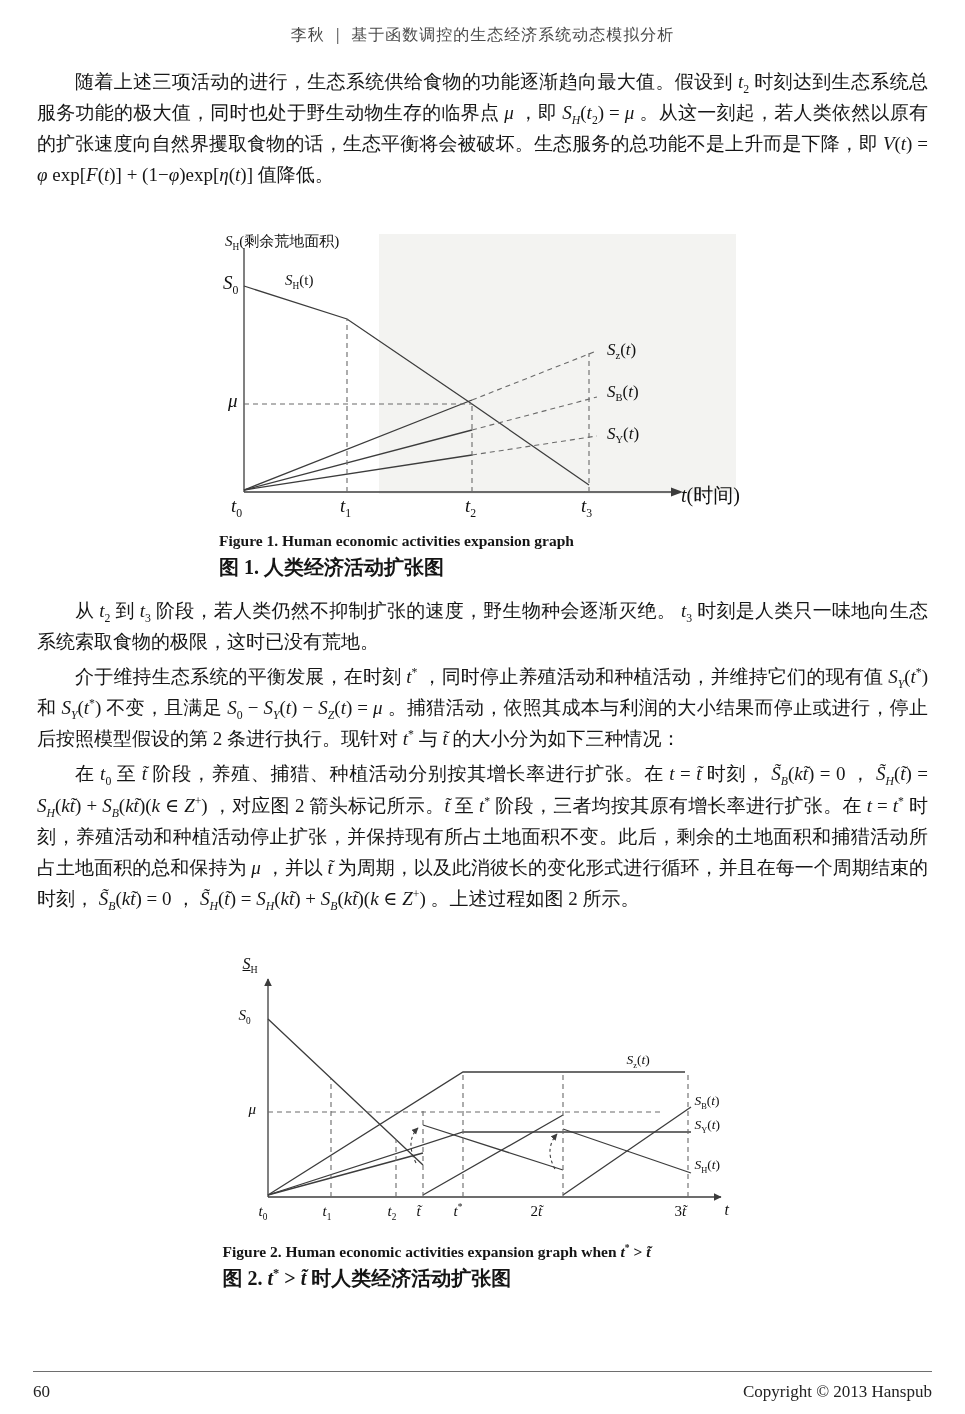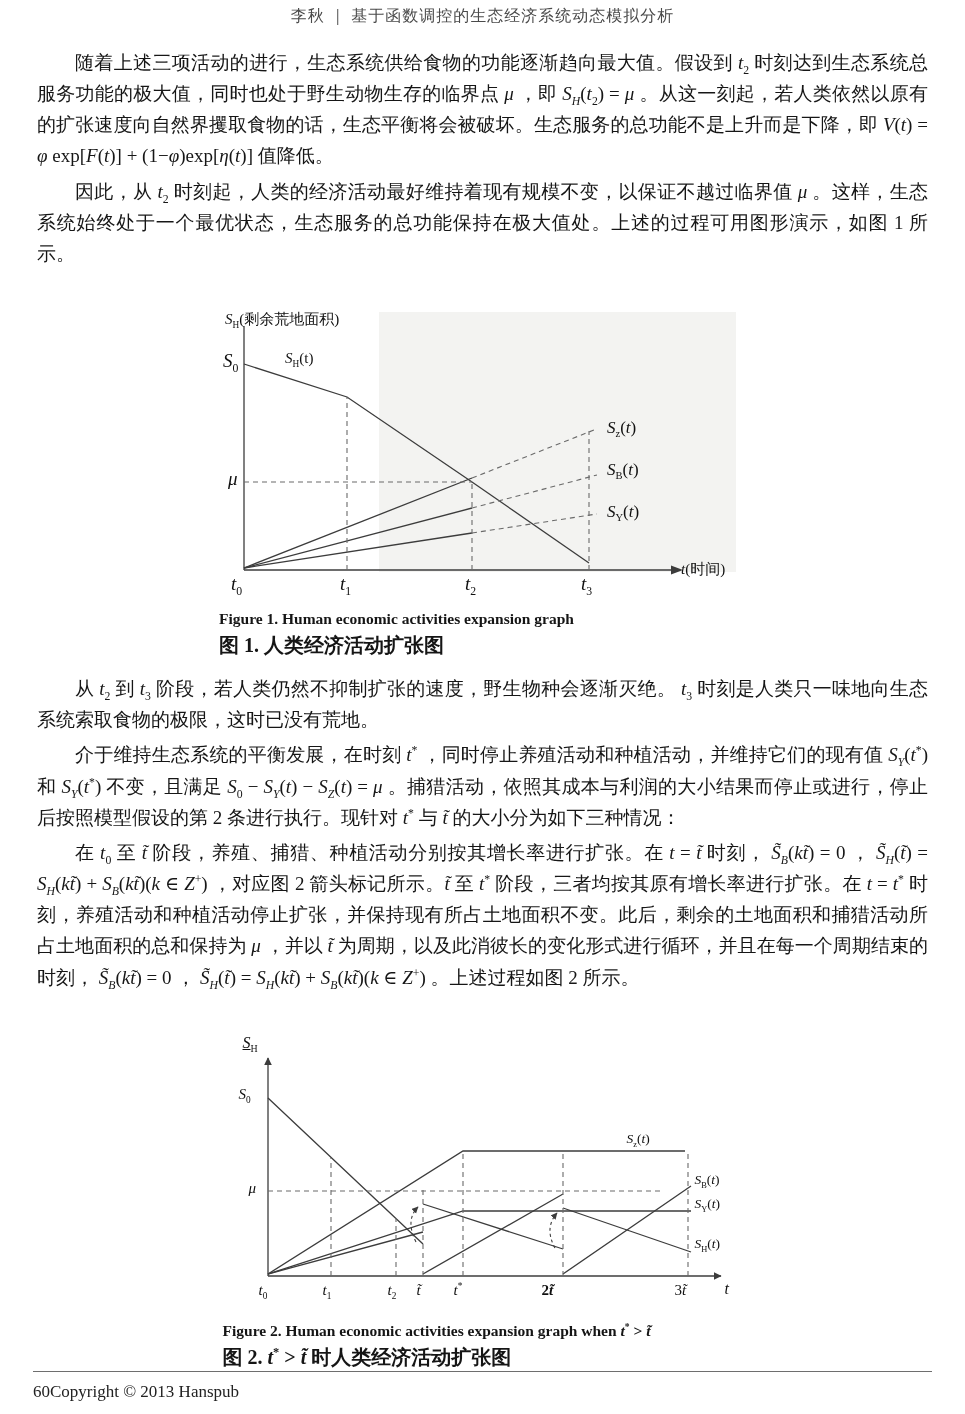--- a/index.html
+++ b/index.html
@@ -3,21 +3,21 @@
 <meta charset="utf-8">
 <style>
   * { margin:0; padding:0; box-sizing:border-box; }
   html,body { background:#ffffff; }
   .page {
     position:relative; width:965px; height:1414px; margin:0 auto;
     background:#ffffff; color:#151515; overflow:hidden;
     font-family:"Liberation Serif","DejaVu Serif",serif;
   }
   .running-header {
-    padding-top:6px; text-align:center;
+    padding-top:25px; text-align:center;
     font-size:16px; color:#4a4a4a; letter-spacing:1px;
   }
   .content { padding:0 37px; }
   .content p {
     font-size:19px; line-height:1.64; text-align:justify; text-indent:2em;
     color:#161616;
   }
   p.para-first { margin-top:20px; }
   p.para-gap { margin-top:4px; }
   i { font-style:italic; }
@@ -30,35 +30,34 @@
   .fig2-canvas { width:520px; height:278px; }
   .fig-label { position:absolute; white-space:nowrap; font-size:16px; color:#101010; }
   .fig-label.big { font-size:19px; }
   .fig-label.tick { font-size:15px; }
   .fig-label.small { font-size:13.5px; }
   figcaption { margin-top:8px; }
   .cap-en { font-weight:bold; font-size:15.5px; }
   .cap-zh { font-weight:bold; font-size:20px; margin-top:4px; }
   .footer {
     position:absolute; left:33px; right:33px; bottom:12px;
-    display:flex; justify-content:flex-start; align-items:baseline;
+    display:flex; justify-content:space-between; align-items:baseline;
     border-top:1px solid #6e6e6e; padding-top:10px; font-size:17px; color:#222;
   }
 </style>
 </head>
 <body>
 
 <div class="page">
 
   <div class="running-header">李秋  ｜  基于函数调控的生态经济系统动态模拟分析</div>
 
   <div class="content">
 
     <p class="para-first">随着上述三项活动的进行，生态系统供给食物的功能逐渐趋向最大值。假设到 <i>t</i><sub>2</sub> 时刻达到生态系统总服务功能的极大值，同时也处于野生动物生存的临界点 <i>μ</i> ，即 <i>S<sub>H</sub></i>(<i>t</i><sub>2</sub>) = <i>μ</i> 。从这一刻起，若人类依然以原有的扩张速度向自然界攫取食物的话，生态平衡将会被破坏。生态服务的总功能不是上升而是下降，即 <i>V</i>(<i>t</i>) = <i>φ</i> exp[<i>F</i>(<i>t</i>)] + (1−<i>φ</i>)exp[<i>η</i>(<i>t</i>)] 值降低。</p>
-    <p class="para-gap">因此，从 <i>t</i><sub>2</sub> 时刻起，人类的经济活动最好维持着现有规模不变，以保证不越过临界值 <i>μ</i> 。这样，生态系统始终处于一个最优状态，生态服务的总功能保持在极大值处。上述的过程可用图形演示，如图 1 所示。</p>
 
     <figure class="fig-block-1">
       <div class="fig-canvas fig1-canvas">
         <svg width="527" height="290" viewBox="0 0 527 290">
           <rect x="160" y="0" width="357" height="260" fill="#f3f3f1"></rect>
           <g stroke="#3c3c3c" stroke-width="1.3" fill="none">
             <path d="M25,14 L25,258"></path>
             <path d="M25,258 L456,258"></path>
             <path d="M25,52 L128,85 L253,170 L370,251"></path>
             <path d="M25,256 L253,166"></path>
@@ -80,21 +79,21 @@
         <div class="fig-label big" style="left:4px;top:38px;"><i>S</i><sub>0</sub></div>
         <div class="fig-label" style="left:66px;top:38px;font-size:15px;"><i>S</i><sub>H</sub>(t)</div>
         <div class="fig-label big" style="left:9px;top:156px;"><i>μ</i></div>
         <div class="fig-label" style="left:388px;top:106px;font-size:17px;"><i>S</i><sub>z</sub>(<i>t</i>)</div>
         <div class="fig-label" style="left:388px;top:148px;font-size:17px;"><i>S</i><sub>B</sub>(<i>t</i>)</div>
         <div class="fig-label" style="left:388px;top:190px;font-size:17px;"><i>S</i><sub>Y</sub>(<i>t</i>)</div>
         <div class="fig-label big" style="left:12px;top:261px;"><i>t</i><sub>0</sub></div>
         <div class="fig-label big" style="left:121px;top:261px;"><i>t</i><sub>1</sub></div>
         <div class="fig-label big" style="left:246px;top:261px;"><i>t</i><sub>2</sub></div>
         <div class="fig-label big" style="left:362px;top:261px;"><i>t</i><sub>3</sub></div>
-        <div class="fig-label" style="left:462px;top:248px;font-size:15px;"><i>t</i>(时间)</div>
+        <div class="fig-label" style="left:462px;top:248px;font-size:20px;"><i>t</i>(时间)</div>
       </div>
       <figcaption>
         <div class="cap-en">Figure 1. Human economic activities expansion graph</div>
         <div class="cap-zh">图 1.  人类经济活动扩张图</div>
       </figcaption>
     </figure>
 
     <p style="margin-top:14px;">从 <i>t</i><sub>2</sub> 到 <i>t</i><sub>3</sub> 阶段，若人类仍然不抑制扩张的速度，野生物种会逐渐灭绝。 <i>t</i><sub>3</sub> 时刻是人类只一味地向生态系统索取食物的极限，这时已没有荒地。</p>
     <p class="para-gap">介于维持生态系统的平衡发展，在时刻 <i>t</i><sup>*</sup> ，同时停止养殖活动和种植活动，并维持它们的现有值 <i>S<sub>Y</sub></i>(<i>t</i><sup>*</sup>) 和 <i>S<sub>Y</sub></i>(<i>t</i><sup>*</sup>) 不变，且满足 <i>S</i><sub>0</sub> − <i>S<sub>Y</sub></i>(<i>t</i>) − <i>S<sub>Z</sub></i>(<i>t</i>) = <i>μ</i> 。捕猎活动，依照其成本与利润的大小结果而停止或进行，停止后按照模型假设的第 2 条进行执行。现针对 <i>t</i><sup>*</sup> 与 <i>t̃</i> 的大小分为如下三种情况：</p>
     <p class="para-gap">在 <i>t</i><sub>0</sub> 至 <i>t̃</i> 阶段，养殖、捕猎、种植活动分别按其增长率进行扩张。在 <i>t</i> = <i>t̃</i> 时刻， <i>S̃<sub>B</sub></i>(<i>kt̃</i>) = 0 ， <i>S̃<sub>H</sub></i>(<i>t̃</i>) = <i>S<sub>H</sub></i>(<i>kt̃</i>) + <i>S<sub>B</sub></i>(<i>kt̃</i>)(<i>k</i> ∈ <i>Z</i><sup>+</sup>) ，对应图 2 箭头标记所示。<i>t̃</i> 至 <i>t</i><sup>*</sup> 阶段，三者均按其原有增长率进行扩张。在 <i>t</i> = <i>t</i><sup>*</sup> 时刻，养殖活动和种植活动停止扩张，并保持现有所占土地面积不变。此后，剩余的土地面积和捕猎活动所占土地面积的总和保持为 <i>μ</i> ，并以 <i>t̃</i> 为周期，以及此消彼长的变化形式进行循环，并且在每一个周期结束的时刻， <i>S̃<sub>B</sub></i>(<i>kt̃</i>) = 0 ， <i>S̃<sub>H</sub></i>(<i>t̃</i>) = <i>S<sub>H</sub></i>(<i>kt̃</i>) + <i>S<sub>B</sub></i>(<i>kt̃</i>)(<i>k</i> ∈ <i>Z</i><sup>+</sup>) 。上述过程如图 2 所示。</p>
@@ -134,21 +133,21 @@
         <div class="fig-label tick" style="left:26px;top:144px;"><i>μ</i></div>
         <div class="fig-label small" style="left:404px;top:95px;"><i>S</i><sub>z</sub>(<i>t</i>)</div>
         <div class="fig-label small" style="left:472px;top:136px;"><i>S</i><sub>B</sub>(<i>t</i>)</div>
         <div class="fig-label small" style="left:472px;top:160px;"><i>S</i><sub>Y</sub>(<i>t</i>)</div>
         <div class="fig-label small" style="left:472px;top:200px;"><i>S</i><sub>H</sub>(<i>t</i>)</div>
         <div class="fig-label tick" style="left:36px;top:246px;"><i>t</i><sub>0</sub></div>
         <div class="fig-label tick" style="left:100px;top:246px;"><i>t</i><sub>1</sub></div>
         <div class="fig-label tick" style="left:165px;top:246px;"><i>t</i><sub>2</sub></div>
         <div class="fig-label tick" style="left:194px;top:246px;"><i>t̃</i></div>
         <div class="fig-label tick" style="left:231px;top:246px;"><i>t</i><sup>*</sup></div>
-        <div class="fig-label tick" style="left:319px;top:246px;font-weight:bold;">2<i>t̃</i></div>
+        <div class="fig-label tick" style="left:308px;top:246px;">2<i>t̃</i></div>
         <div class="fig-label tick" style="left:452px;top:246px;">3<i>t̃</i></div>
         <div class="fig-label" style="left:502px;top:244px;"><i>t</i></div>
       </div>
       <figcaption>
         <div class="cap-en">Figure 2. Human economic activities expansion graph when  <i>t</i><sup>*</sup> &gt; <i>t̃</i></div>
         <div class="cap-zh">图 2.  <i>t</i><sup>*</sup> &gt; <i>t̃</i> 时人类经济活动扩张图</div>
       </figcaption>
     </figure>
 
   </div>

